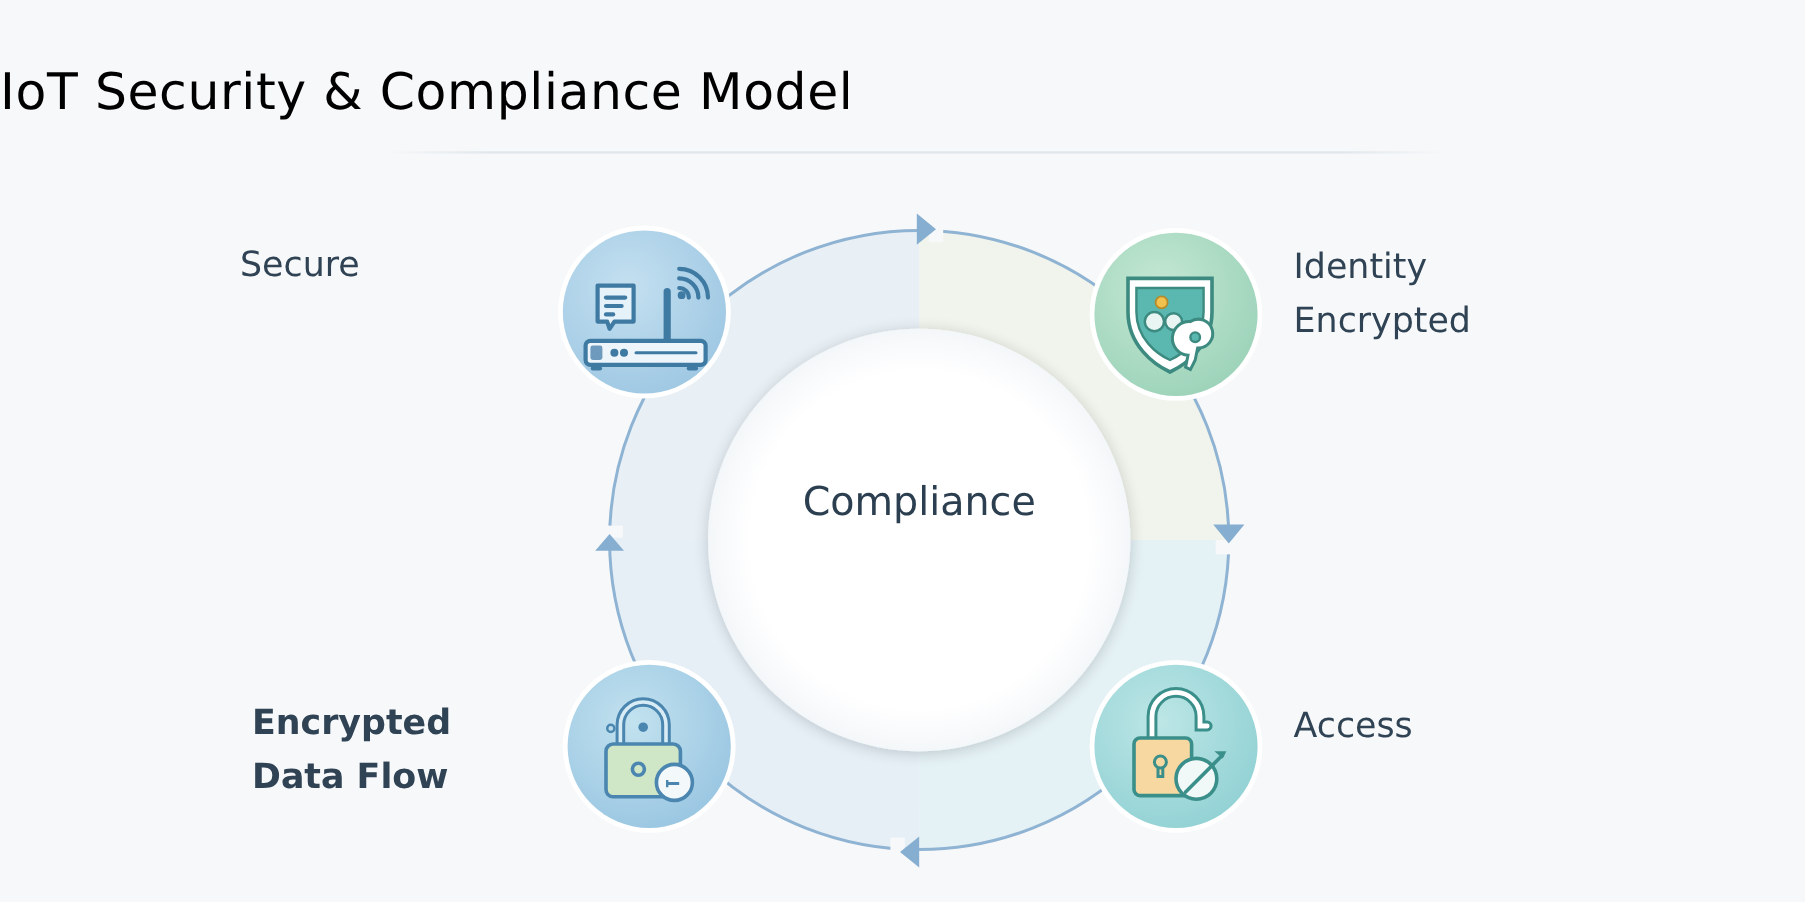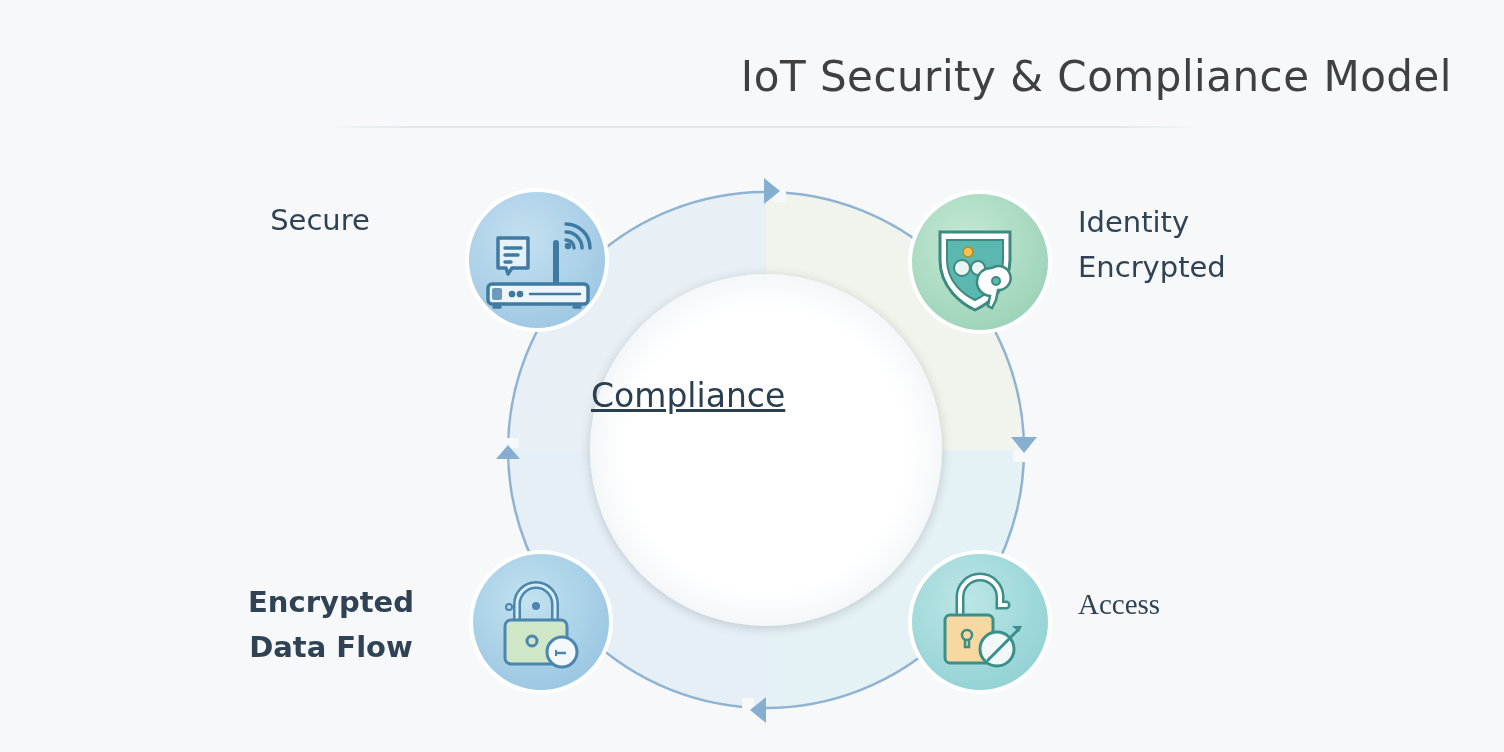--- a/index.html
+++ b/index.html
@@ -4,36 +4,36 @@
 <style>
   html, body { margin: 0; padding: 0; }
   body {
     width: 1504px; height: 752px; overflow: hidden;
     background: #f7f8fa;
     font-family: "DejaVu Sans", "Liberation Sans", sans-serif;
     position: relative;
   }
   .title {
     position: absolute; left: 0; top: 52px; width: 1452px;
-    text-align: right; font-size: 42px; color: #404040;
+    text-align: left; font-size: 42px; color: #000000;
     letter-spacing: 0.5px;
   }
   .title-rule {
     position: absolute; left: 320px; top: 126px; width: 886px; height: 2px;
     background: linear-gradient(90deg, rgba(220,228,234,0) 0%, #e1e8ec 10%, #e1e8ec 90%, rgba(220,228,234,0) 100%);
   }
   svg.diagram { position: absolute; left: 0; top: 0; }
   .center-text {
-    position: absolute; left: 591px; top: 368px; width: 350px;
-    color: #2b3f50; font-size: 33px; line-height: 56px; text-decoration: underline;
+    position: absolute; left: 591px; top: 390px; width: 350px;
+    text-align: center; color: #2b3f50; font-size: 33px; line-height: 56px;
   }
   .label {
     position: absolute; font-size: 29px; color: #2f4354; line-height: 45px;
   }
-  .label.right-align { text-align: center; }
+  .label.right-align { text-align: left; }
 </style>
 </head>
 <body>
 
 <div class="title">IoT Security &amp; Compliance Model</div>
 <div class="title-rule"></div>
 
 <svg class="diagram" width="1504" height="752" viewBox="0 0 1504 752">
   <defs>
     <radialGradient id="gTL" cx="40%" cy="35%" r="75%">
@@ -178,20 +178,20 @@
 
 <div class="label right-align" style="left:200px; top:198px; width:240px;">
   <div>Secure</div>
 </div>
 
 <div class="label" style="left:1078px; top:200px; width:260px;">
   <div>Identity</div>
   <div>Encrypted</div>
 </div>
 
-<div class="label" style="left:1078px; top:582px; width:260px;font-family:Liberation Serif, serif;">
+<div class="label" style="left:1078px; top:582px; width:260px;">
   <div>Access</div>
 </div>
 
 <div class="label right-align" style="left:210px; top:580px; width:242px;font-weight:bold;">
   <div>Encrypted</div>
   <div>Data Flow</div>
 </div>
 
 </body></html>

